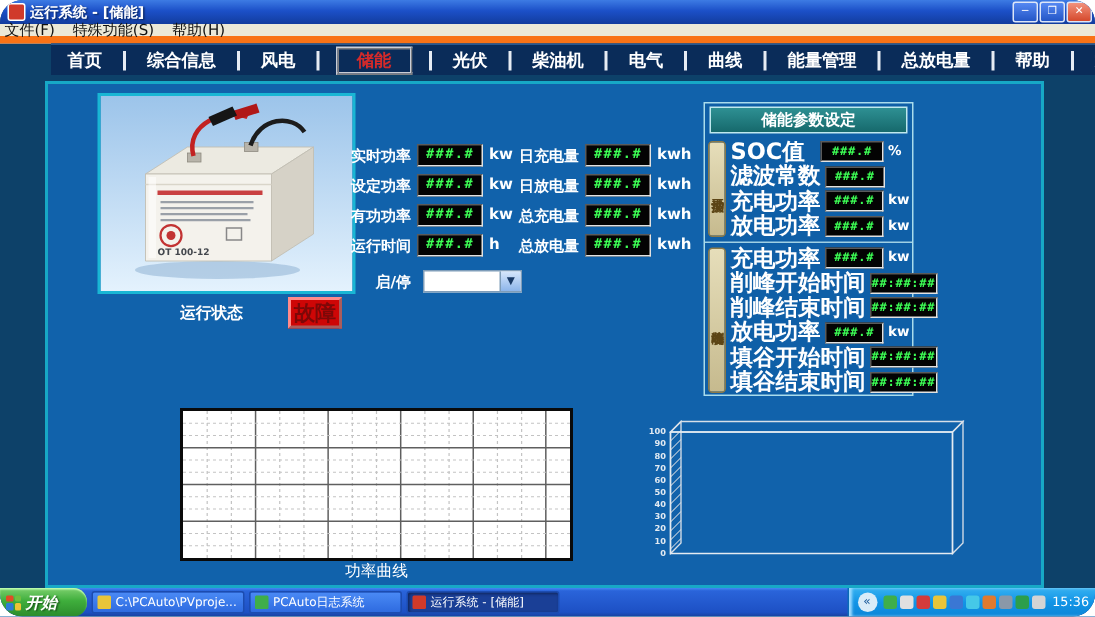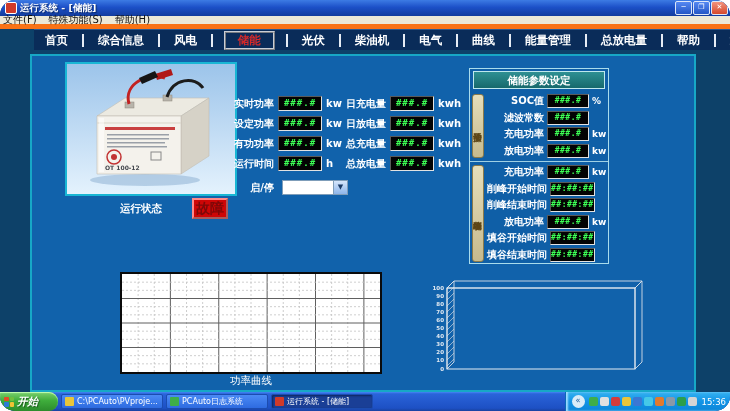--- a/index.html
+++ b/index.html
@@ -70,21 +70,21 @@
   .settings-header{margin:2px 3px;height:16px;line-height:16px;
     background:linear-gradient(180deg,#2e9093,#16696c);border:1px solid #bfe8ee;
     color:#fff;font-size:10.5px;font-weight:bold;text-align:center;}
   .sgroup{position:relative;padding:2px 2px 2px 17px;}
   .sgroup + .sgroup{border-top:1px solid #9fd0e4;}
   .stab{position:absolute;left:2px;top:3px;bottom:3px;width:12px;
     background:linear-gradient(180deg,#e6deba,#c6ba8e);border:1px solid #8a7a4a;border-radius:3px;
     color:#5c4516;font-size:8.5px;font-weight:bold;writing-mode:vertical-rl;text-orientation:upright;
     display:flex;align-items:center;justify-content:center;box-sizing:border-box;}
   .s-row{display:flex;align-items:center;height:16.5px;}
-  .s-label{flex:1;text-align:right;font-size:10px;font-weight:bold;color:#fff;
+  .s-label{flex:1;font-size:15px;font-weight:bold;color:#fff;
     margin-right:3px;white-space:nowrap;}
   .led.small{width:40px;height:12px;font-size:8px;line-height:12px;letter-spacing:0.5px;}
   .led.time{width:50px;}
   .s-unit{width:14px;margin-left:3px;font-size:9px;font-weight:bold;color:#fff;}
 
   
   .chart-left{position:absolute;left:88px;top:216px;width:258px;height:98px;
     background:#fff;border:2px solid #0a0a0a;}
   .chart-right{position:absolute;left:398px;top:222px;width:230px;height:95px;}
   .chart-caption{position:absolute;font-size:10.5px;font-weight:normal;color:#fff;text-align:center;}

